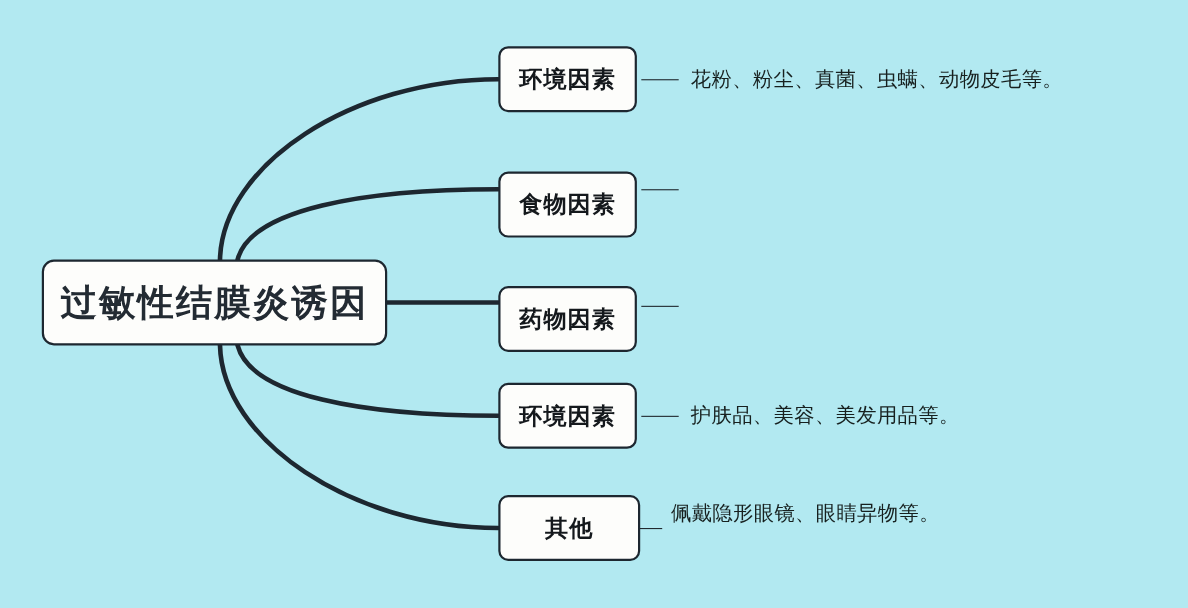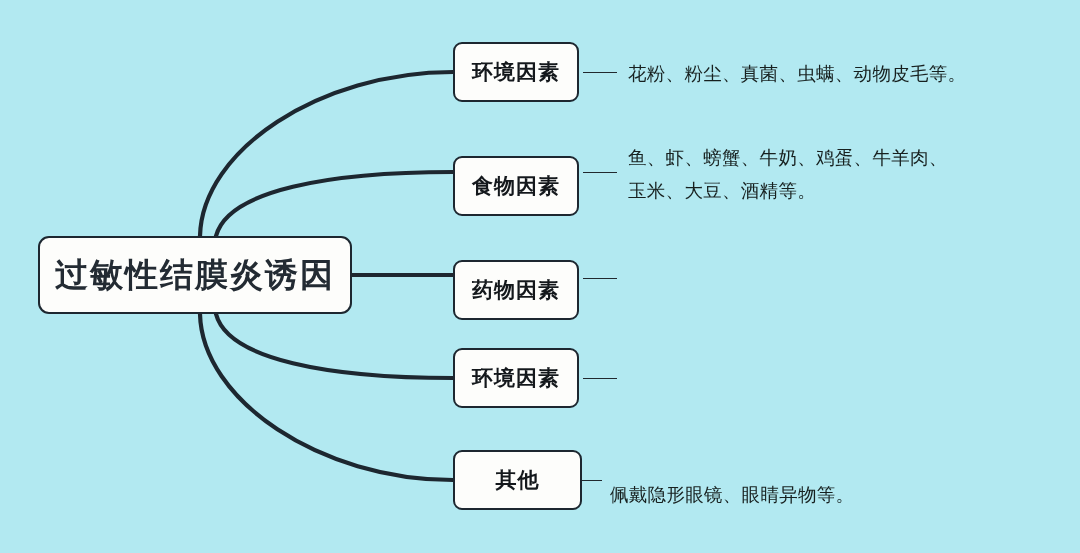--- a/index.html
+++ b/index.html
@@ -64,21 +64,21 @@
   .branch-node .node-label {
     font-family: "Liberation Sans", sans-serif;
     font-size: 21px;
     font-weight: 700;
     color: #14181c;
     letter-spacing: 1px;
     white-space: nowrap;
   }
   .desc {
     position: absolute;
-    font-family: Liberation Sans, sans-serif;
+    font-family: Liberation Serif, serif;
     font-size: 18.5px;
     line-height: 33px;
     color: #17201f;
     white-space: pre-line;
     z-index: 3;
     letter-spacing: 0.3px;
   }
   .stub {
     position: absolute;
     height: 0;
@@ -108,32 +108,31 @@
   <div class="node branch-node" style="top:42px;">
     <span class="node-label">环境因素</span>
   </div>
   <div class="stub" style="left:583px; top:72px; width:34px;"></div>
   <div class="desc" style="left:628px; top:57px;">花粉、粉尘、真菌、虫螨、动物皮毛等。</div>
 
   <div class="node branch-node" style="top:156px;">
     <span class="node-label">食物因素</span>
   </div>
   <div class="stub" style="left:583px; top:172px; width:34px;"></div>
-  <div class="desc" style="left:628px; top:141px;">鱼、虾、螃蟹、牛奶、鸡蛋、牛羊肉、
-玉米、大豆、酒精等。</div>
 
   <div class="node branch-node" style="top:260px;">
     <span class="node-label">药物因素</span>
   </div>
   <div class="stub" style="left:583px; top:278px; width:34px;"></div>
 
   <div class="node branch-node" style="top:348px;">
     <span class="node-label">环境因素</span>
   </div>
   <div class="stub" style="left:583px; top:378px; width:34px;"></div>
+  <div class="desc" style="left:628px; top:363px;">护肤品、美容、美发用品等。</div>
 
   <div class="node branch-node narrow" style="top:450px;">
     <span class="node-label">其他</span>
   </div>
   <div class="stub" style="left:568px; top:480px; width:34px;"></div>
-  <div class="desc" style="left:610px; top:478px;">佩戴隐形眼镜、眼睛异物等。</div>
+  <div class="desc" style="left:610px; top:452px;">佩戴隐形眼镜、眼睛异物等。</div>
 
 </div>
 
 </body></html>

